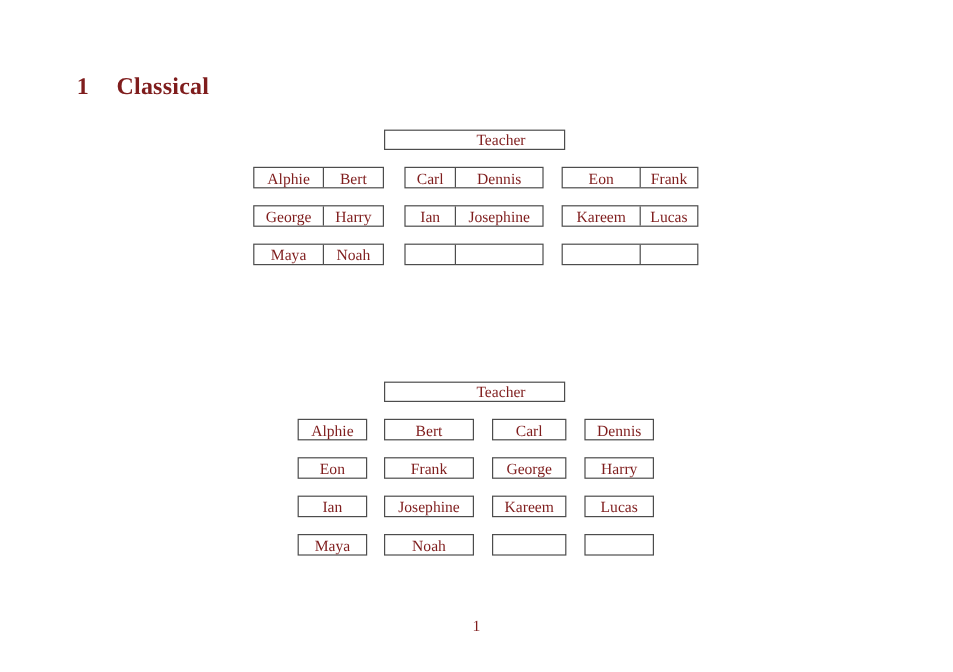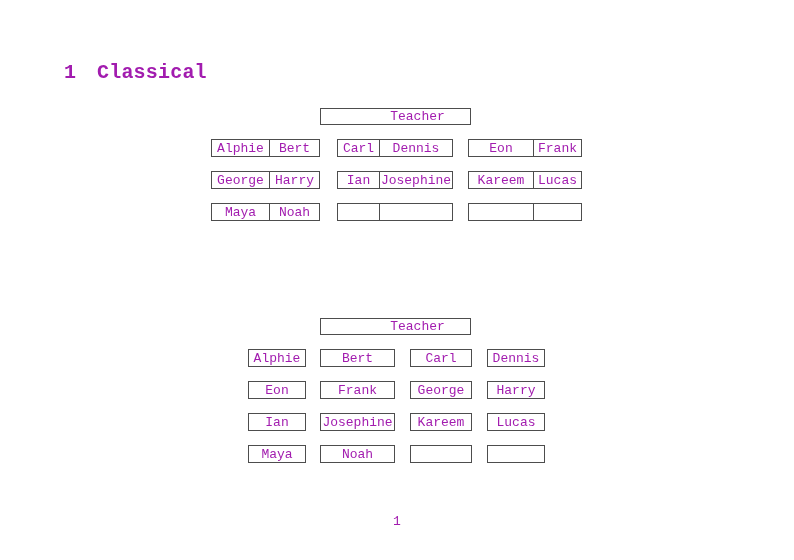--- a/index.html
+++ b/index.html
@@ -1,22 +1,22 @@
 <!DOCTYPE html>
 <html><head>
 <meta charset="utf-8">
 <style>
   html, body { margin: 0; padding: 0; background: #ffffff; }
   .page {
     position: relative;
     width: 794px;
     height: 556px;
     background: #ffffff;
-    font-family: Liberation Mono, monospace;
-    color: #a21caf;
+    font-family: Liberation Serif, serif;
+    color: #7f1d1d;
     overflow: hidden;
   }
   .heading {
     position: absolute;
     left: 64px;
     font-size: 20px;
     font-weight: bold;
     letter-spacing: 0.2px;
     white-space: nowrap;
   }

